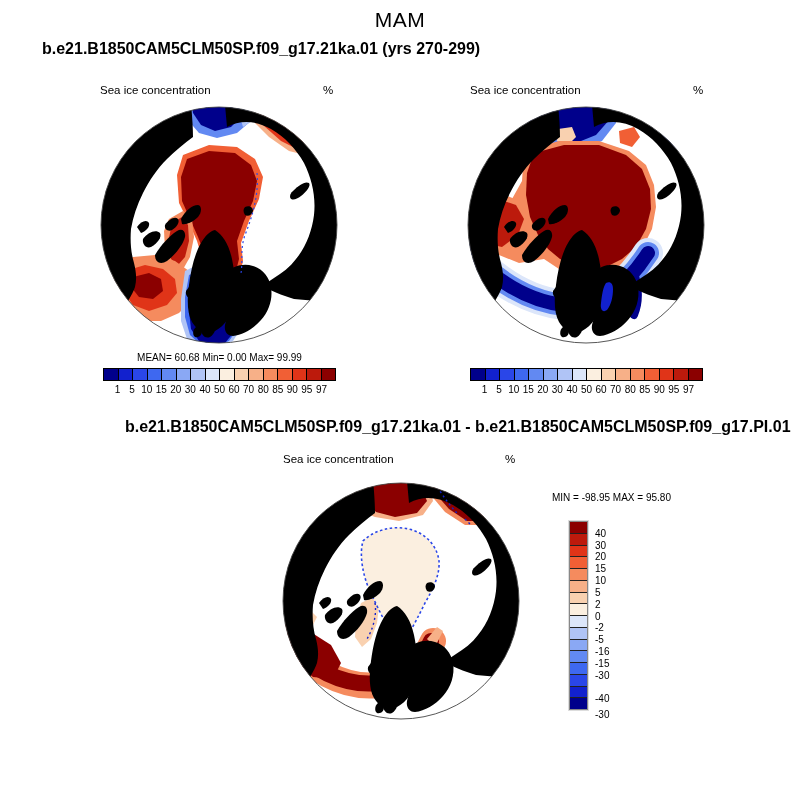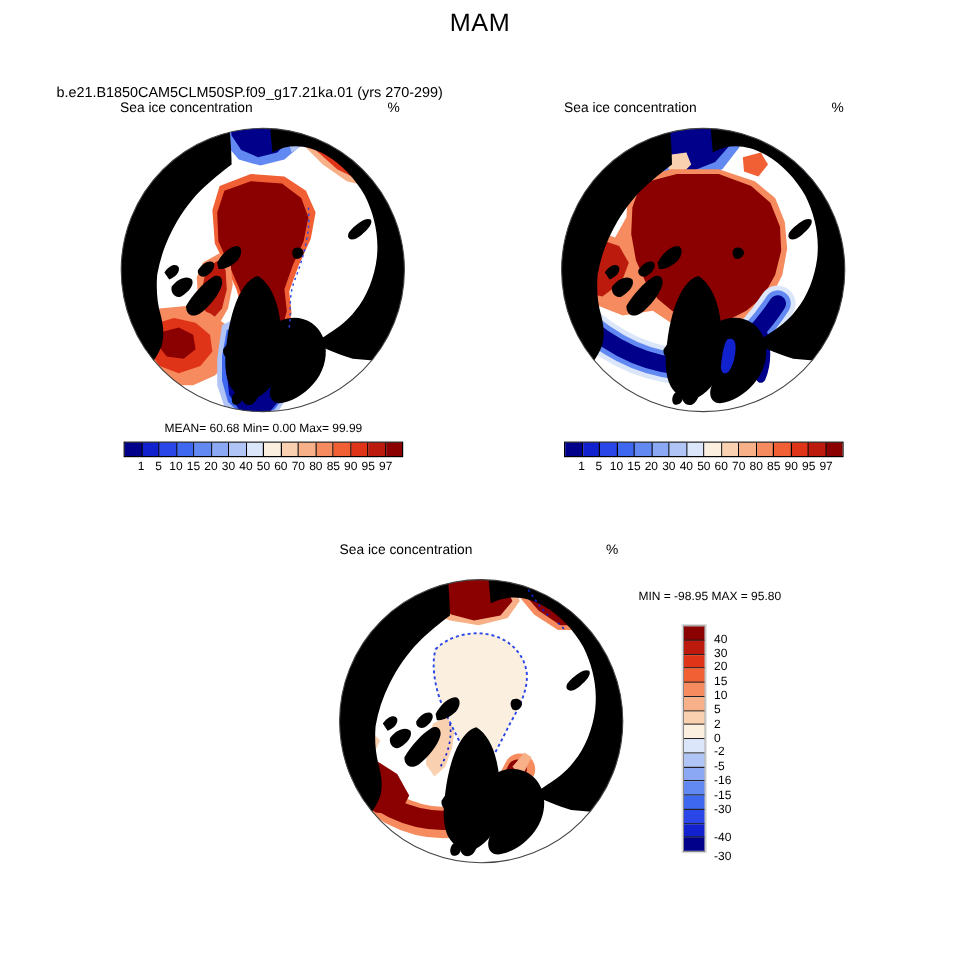--- a/index.html
+++ b/index.html
@@ -1,20 +1,20 @@
 <!DOCTYPE html>
 <html style="--c0: #00008B; --c1: #1221CE; --c2: #2A46E8; --c3: #3E68F0; --c4: #6289F2; --c5: #8AA8F4; --c6: #B0C4F6; --c7: #DCE6FA; --c8: #FBEFE0; --c9: #F9D1B0; --c10: #F7B088; --c11: #F58B5E; --c12: #F15F35; --c13: #E03418; --c14: #BC1A0C; --c15: #8B0000;"><head>
 <meta charset="utf-8">
 <style>
   html,body{margin:0;padding:0;background:#fff;}
   .page{position:relative;width:800px;height:800px;background:#fff;overflow:hidden;
         font-family:"Liberation Sans", sans-serif;color:#000;}
   .abs{position:absolute;}
   .title{left:0;top:8px;width:800px;text-align:center;font-size:21px;font-weight:400;letter-spacing:.5px;}
-  .subtitle{top:40px;font-size:12px;font-weight:normal;text-align:center;white-space:nowrap;margin-top:30px;}
+  .subtitle{top:40px;font-size:16px;font-weight:bold;text-align:center;white-space:nowrap;}
   .sub-left{left:42px;width:332px;}
   .sub-right{left:430px;width:332px;}
   .flabel{font-size:11.5px;white-space:nowrap;}
   .stats{font-size:10px;white-space:nowrap;text-align:center;}
   .cbar-h{width:233px;height:13px;}
   .cbar-h .cells{display:flex;width:100%;height:100%;border:1px solid #000;box-sizing:border-box;}
   .cbar-h .cells div{flex:1;border-right:1px solid #000;}
   .cbar-h .cells div:last-child{border-right:none;}
   .cbar-h .tick{position:absolute;top:16px;transform:translateX(-50%);font-size:10px;}
   .cbar-v{width:19px;height:189px;}
@@ -185,23 +185,24 @@
       <span class="tick" style="left: 50%;">50</span>
       <span class="tick" style="left: 56.25%;">60</span>
       <span class="tick" style="left: 62.5%;">70</span>
       <span class="tick" style="left: 68.75%;">80</span>
       <span class="tick" style="left: 75%;">85</span>
       <span class="tick" style="left: 81.25%;">90</span>
       <span class="tick" style="left: 87.5%;">95</span>
       <span class="tick" style="left: 93.75%;">97</span>
     </div>
 
+  <div class="abs subtitle" style="left:125px;top:418px;width:490px">b.e21.B1850CAM5CLM50SP.f09_g17.21ka.01 - b.e21.B1850CAM5CLM50SP.f09_g17.PI.01</div>
   <div class="abs flabel" style="left:283px;top:453px">Sea ice concentration</div>
   <div class="abs flabel" style="left:505px;top:453px">%</div>
-  <div class="abs stats" style="left:532px;top:492px;text-align:left">MIN = -98.95 MAX =  95.80</div>
+  <div class="abs stats" style="left:552px;top:492px;text-align:left">MIN = -98.95 MAX =  95.80</div>
 
   <svg class="map" style="left:279px;top:479px" width="244" height="244" viewBox="0 0 244 244">
     <g clip-path="url(#mapclip)">
       <g>
         <path fill="var(--c10)" d="M64,14 L92,4 L122,0 L150,6 L154,22 L144,36 L120,42 L96,38 L76,30 L62,22 Z"></path>
         <path fill="var(--c15)" d="M88,6 L118,2 L142,8 L148,22 L138,34 L116,38 L97,33 L84,20 Z"></path>
         <path fill="var(--c11)" d="M150,-2 L180,-8 L202,2 L214,24 L207,46 L186,46 L166,33 L151,15 Z"></path>
         <path fill="var(--c15)" d="M152,0 L178,-4 L198,6 L210,24 L204,42 L188,42 L170,30 L156,14 Z"></path>
         <path fill="var(--c9)" d="M82,124 L94,118 L100,128 L98,144 L92,160 L83,168 L76,158 L77,140 Z"></path>
         <path fill="var(--c9)" d="M14,136 L30,130 L38,138 L32,150 L18,148 Z"></path>

